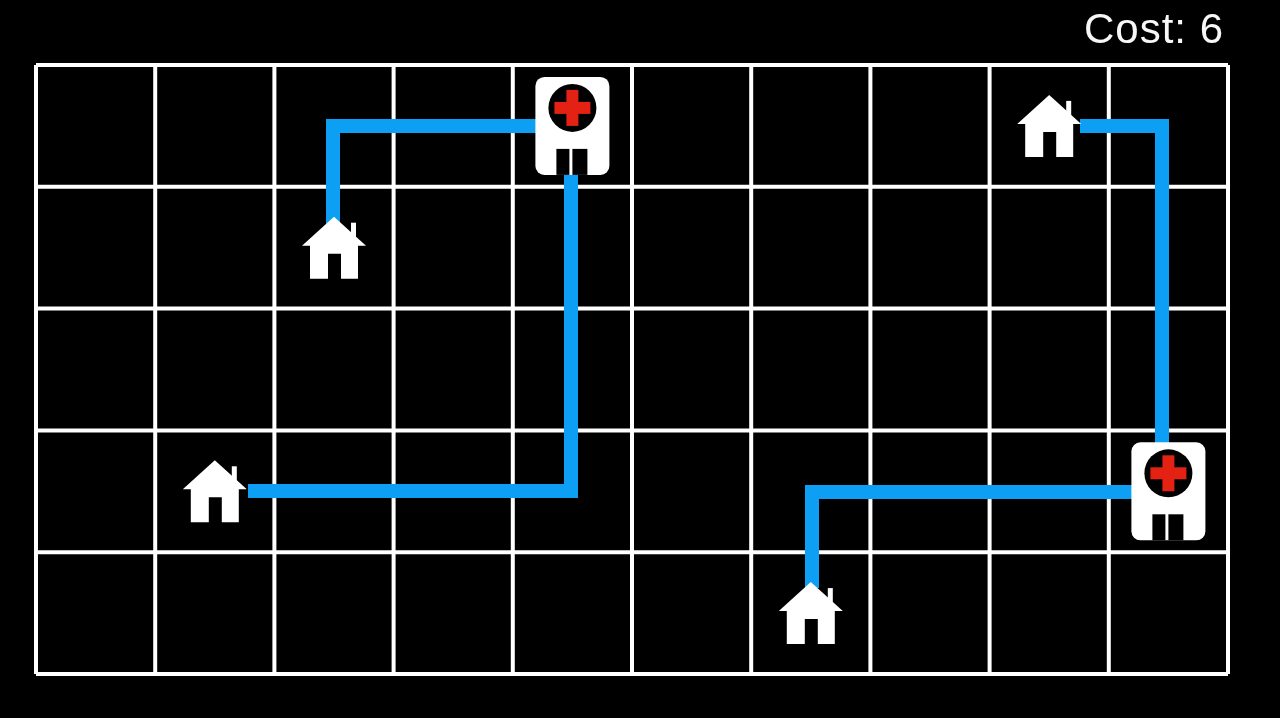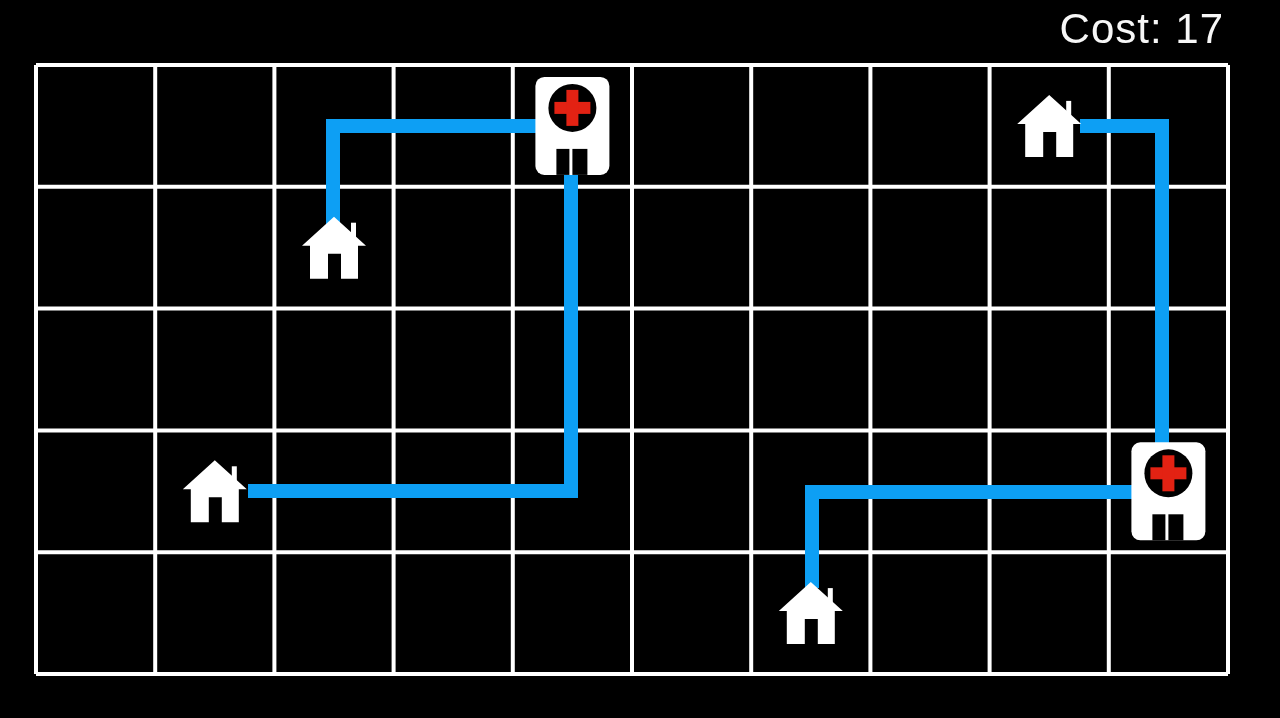--- a/index.html
+++ b/index.html
@@ -24,21 +24,21 @@
     letter-spacing: 1px;
     line-height: 1.1;
   }
   #board-svg { position: absolute; left: 0; top: 0; }
 </style>
 </head>
 <body>
 
 <div class="stage">
   <div class="hud">
-    <span class="cost-label">Cost: 17</span>
+    <span class="cost-label">Cost: 6</span>
   </div>
   <svg id="board-svg" width="1280" height="718" viewBox="0 0 1280 718">
       <g>
         <line x1="36" y1="65" x2="36" y2="674" stroke="#ffffff" stroke-width="4"></line>
         <line x1="155.2" y1="65" x2="155.2" y2="674" stroke="#ffffff" stroke-width="4"></line>
         <line x1="274.4" y1="65" x2="274.4" y2="674" stroke="#ffffff" stroke-width="4"></line>
         <line x1="393.6" y1="65" x2="393.6" y2="674" stroke="#ffffff" stroke-width="4"></line>
         <line x1="512.8" y1="65" x2="512.8" y2="674" stroke="#ffffff" stroke-width="4"></line>
         <line x1="632" y1="65" x2="632" y2="674" stroke="#ffffff" stroke-width="4"></line>
         <line x1="751.2" y1="65" x2="751.2" y2="674" stroke="#ffffff" stroke-width="4"></line>

